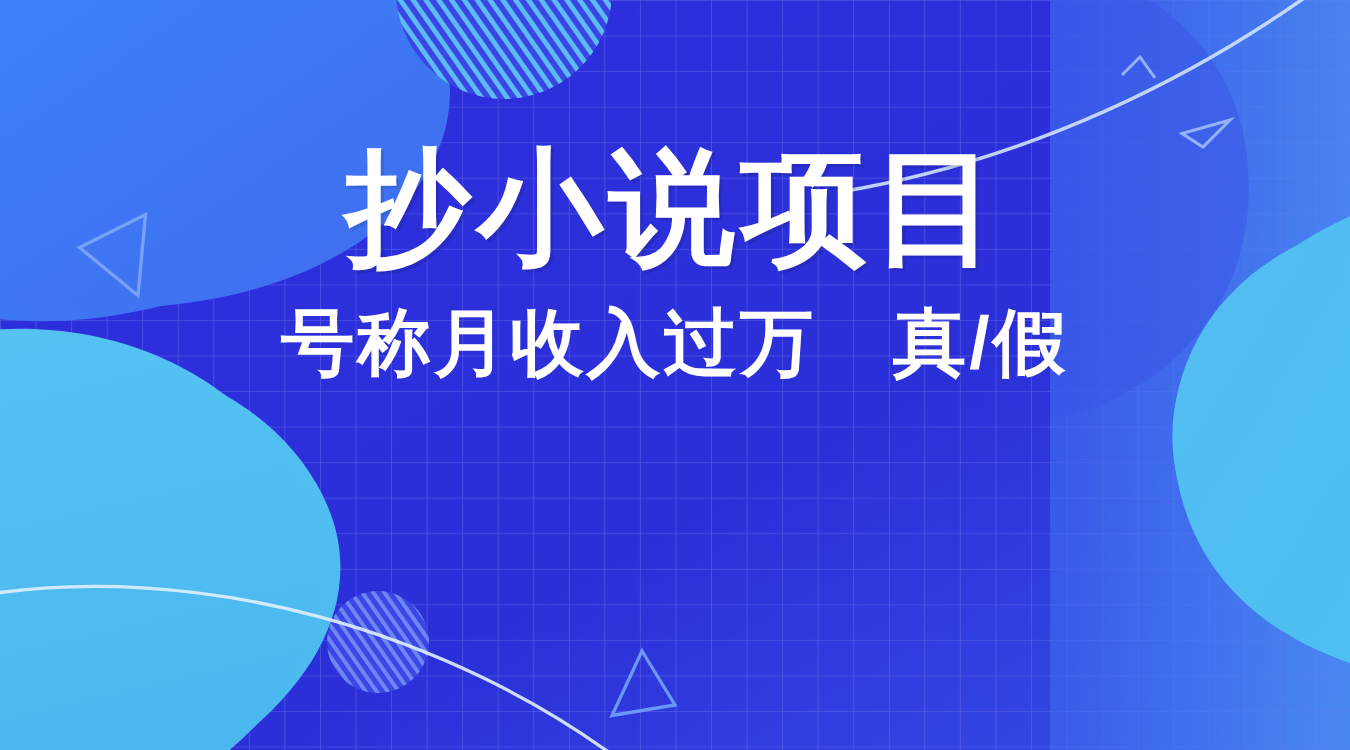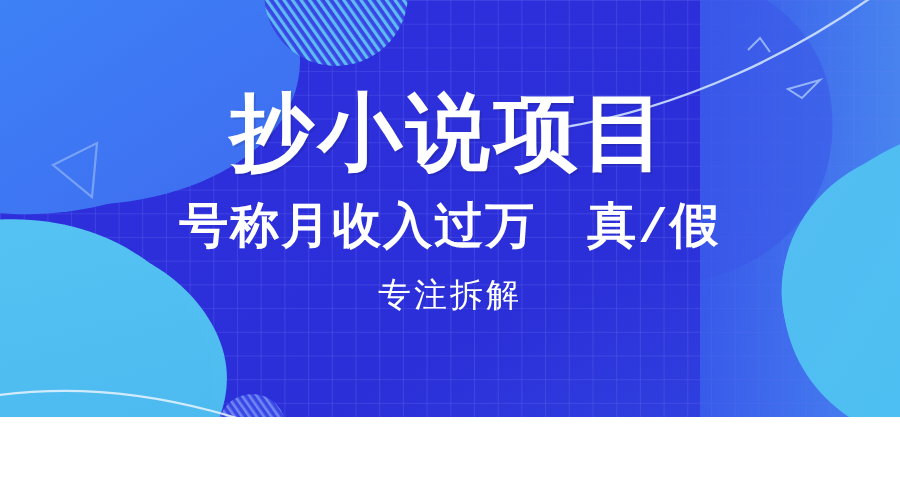--- a/index.html
+++ b/index.html
@@ -3,23 +3,23 @@
 <meta charset="utf-8">
 <style>
   html, body {
     margin: 0;
     padding: 0;
     background: #ffffff;
   }
   #poster {
     position: relative;
     width: 900px;
-    height: 417px;
+    height: 500px;
     overflow: hidden;
-    font-family: Liberation Mono, monospace;
+    font-family: Liberation Sans, sans-serif;
     background: #a16207;
   }
   .layer {
     position: absolute;
     top: 0; left: 0;
     width: 900px;
     height: 500px;
   }
   #text-stack {
     position: absolute;
@@ -157,16 +157,15 @@
 
     <path d="M 53 165 L 97 143 L 92 197 Z" fill="none" stroke="#7aa4f8" stroke-width="2.2" opacity="0.95"></path>
     <path d="M 428 434 L 450 470 L 408 477 Z" fill="none" stroke="#6f9cf7" stroke-width="2.2" opacity="0.95"></path>
     <path d="M 788 89 L 820 80 L 802 98 Z" fill="none" stroke="#9dbdfb" stroke-width="2" opacity="0.9"></path>
     <path d="M 748 50 L 760 38 L 770 52" fill="none" stroke="#9dbdfb" stroke-width="2" opacity="0.9"></path>
   </svg>
 
   <div id="text-stack">
     <div class="title-main">抄小说项目</div>
     <div class="title-sub">号称月收入过万　真/假</div>
-    <div class="title-tag">专注拆解</div>
   </div>
 
 </div>
 
 </body></html>

